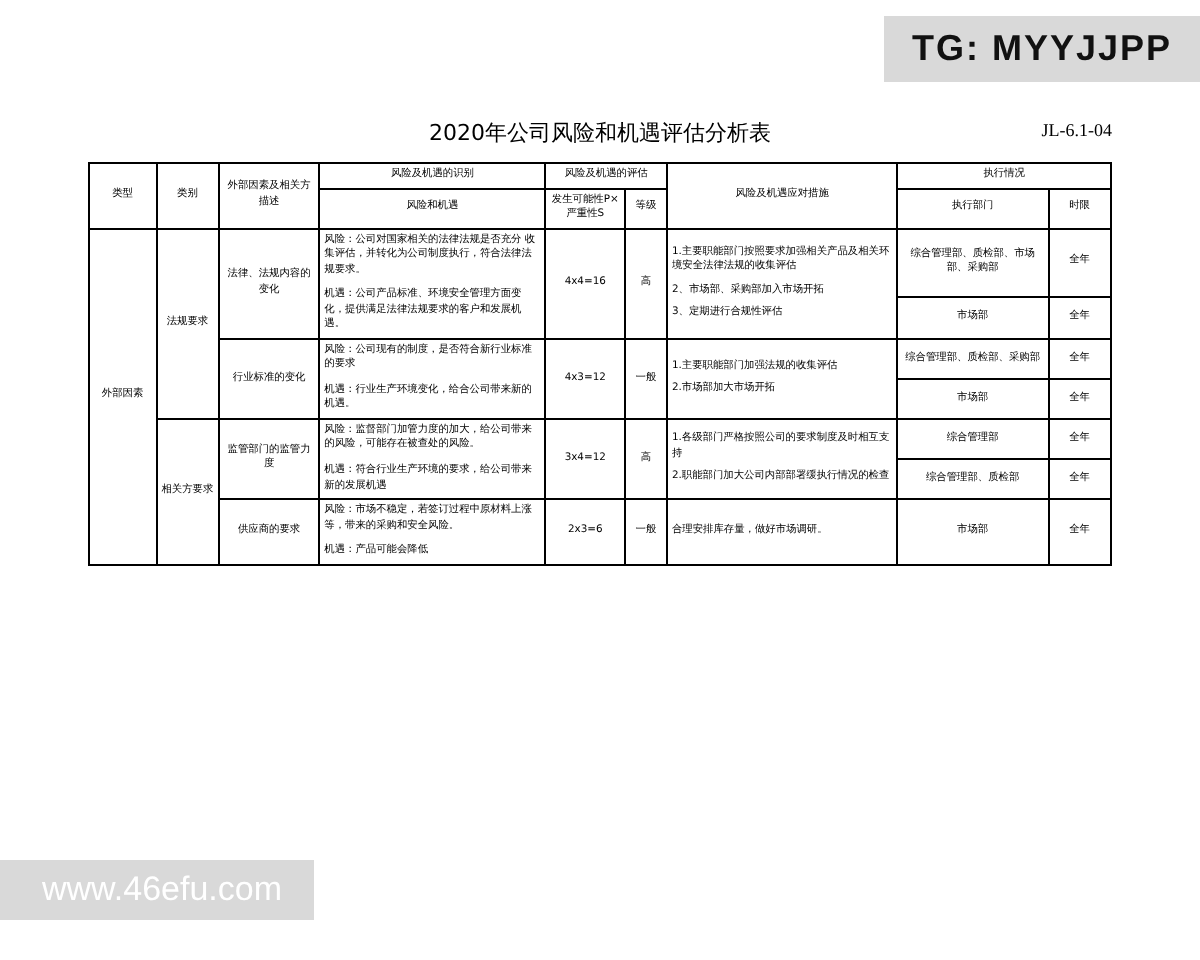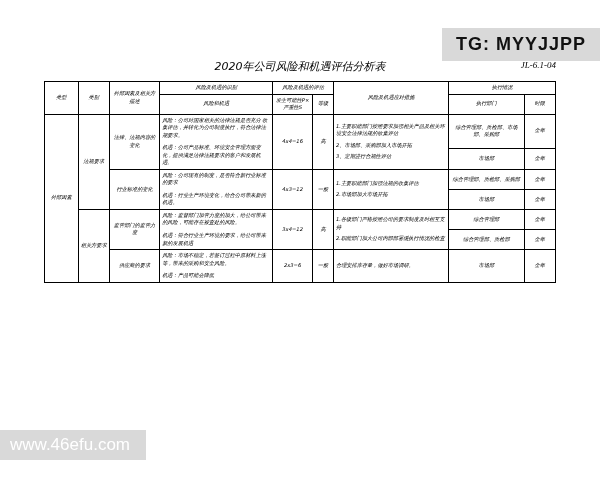--- a/index.html
+++ b/index.html
@@ -25,39 +25,37 @@
     position: absolute;
     right: 0;
     top: 8px;
     background: #d9d9d9;
     color: #111;
     font-size: 18px;
     font-weight: bold;
     letter-spacing: 1px;
     padding: 6px 14px 6px 14px;
     font-family: "Liberation Sans", sans-serif;
-    margin-top: 20px;
   }
   
   .wm-bottom {
     position: absolute;
     left: 0;
     bottom: 20px;
     background: #d9d9d9;
     color: #ffffff;
     font-size: 17px;
-    padding: 5px 16px 5px 10px;
+    padding: 5px 16px 5px 21px;
     font-family: "Liberation Sans", sans-serif;
   }
   .doc {
     position: absolute;
     left: 44px;
     top: 60px;
     width: 512px;
-    font-style: italic;
   }
   .title-row {
     position: relative;
     height: 18px;
   }
   .doc-title {
     text-align: center;
     font-size: 11px;
     color: #000;
     font-family: "DejaVu Sans", sans-serif;

